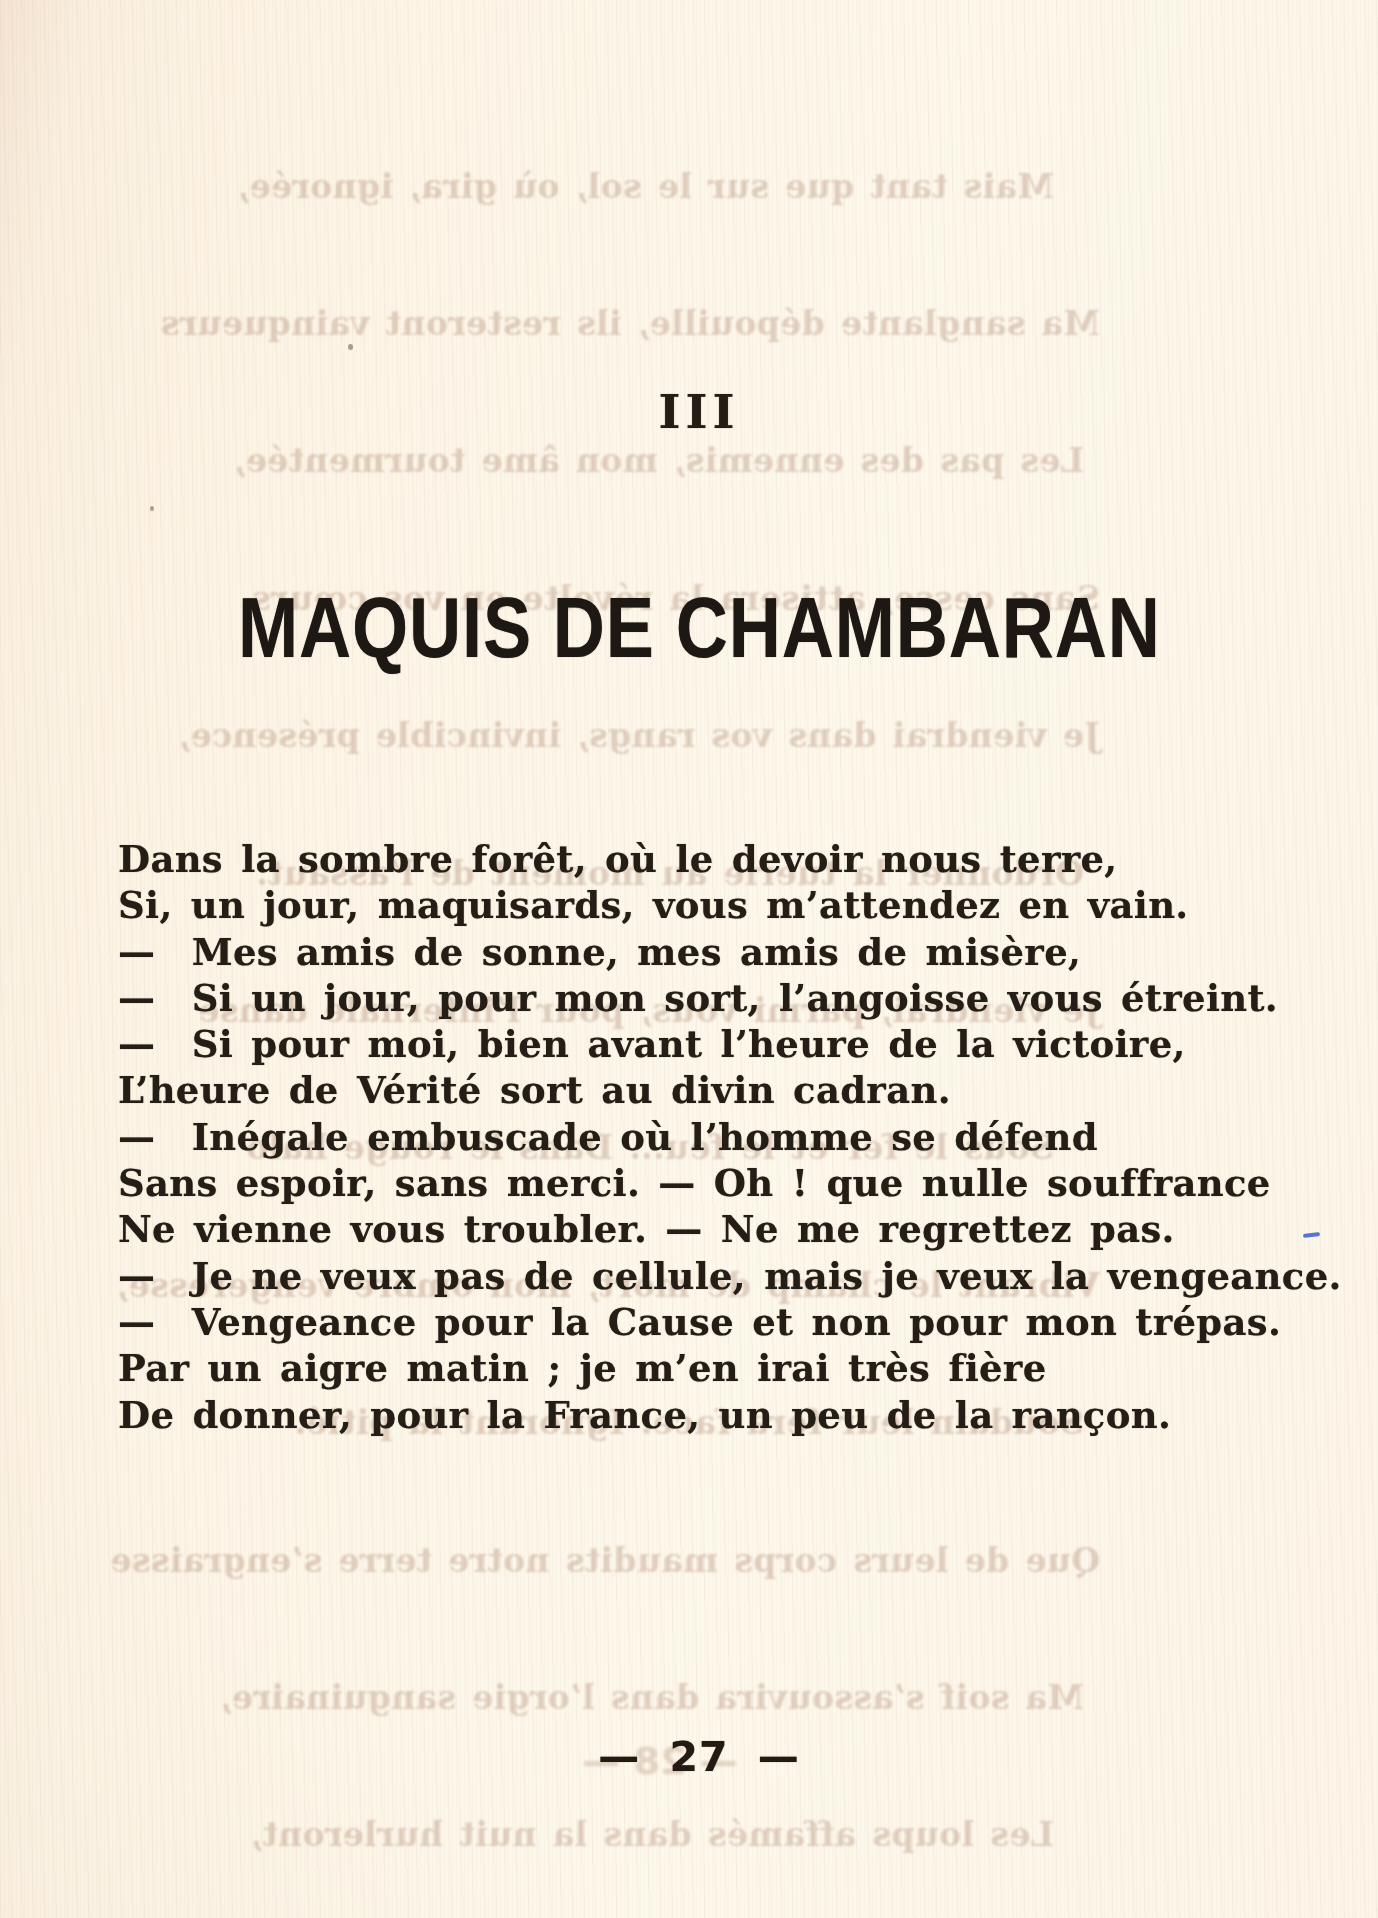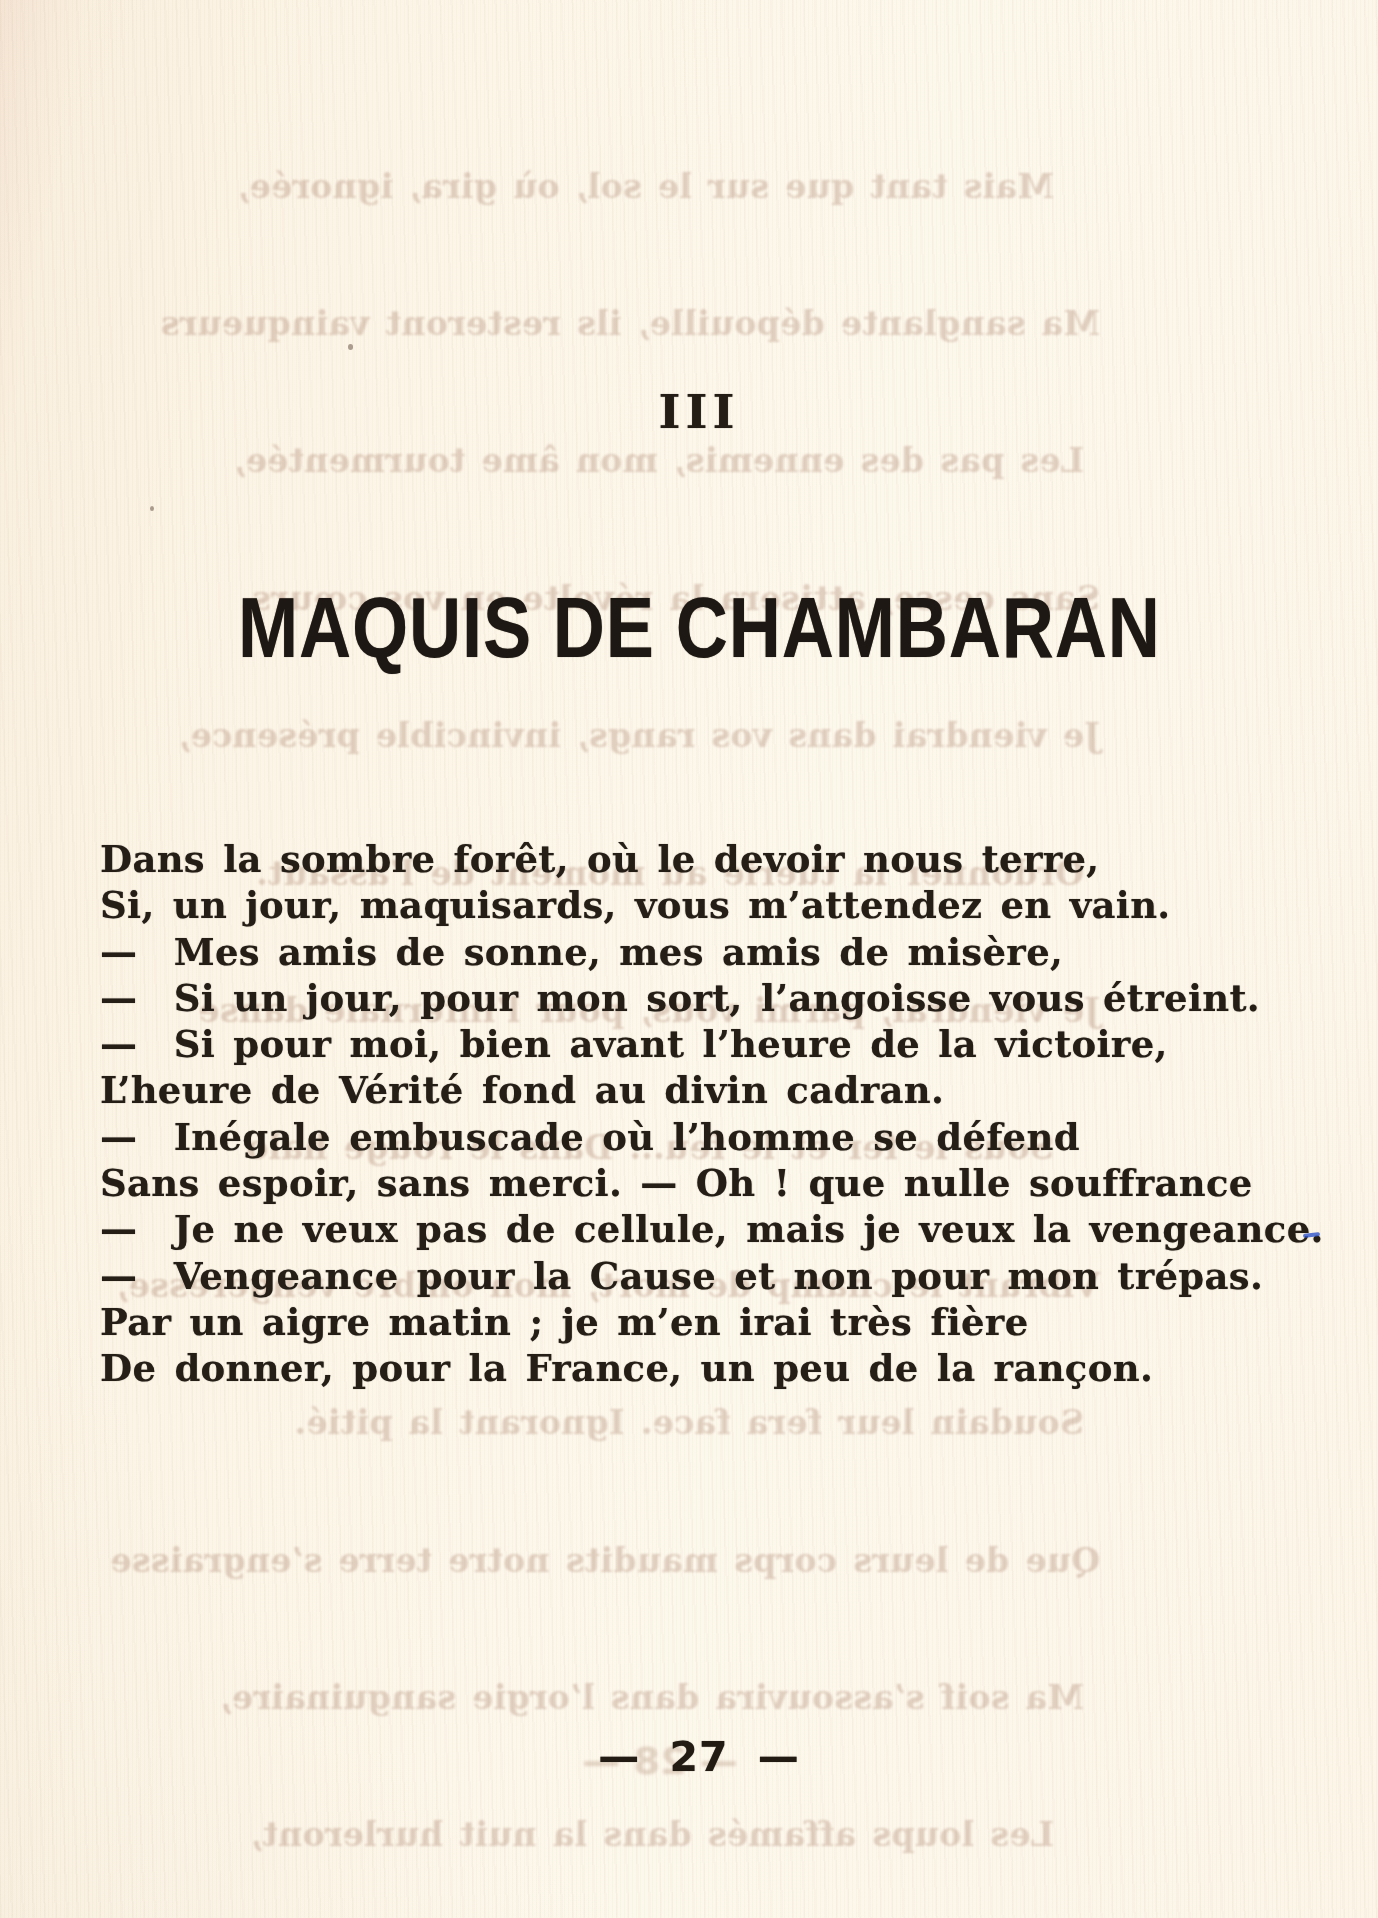--- a/index.html
+++ b/index.html
@@ -40,21 +40,21 @@
     text-shadow:0 0 1px rgba(30,22,12,0.6);
   }
   .title-inner{display:inline-block;transform:scaleX(0.84);transform-origin:50% 50%;}
 
   .poem{
     position:absolute;left:100px;top:836px;width:1185px;
     font-weight:bold;font-size:37px;line-height:46.3px;color:#241e17;
     letter-spacing:0.3px;word-spacing:5px;
     text-shadow:0 0 1px rgba(35,27,18,0.55);
   }
-  .pline{white-space:pre;}
+  .pline{white-space:pre;margin-left:18px;}
   .prow{display:flex;}
   .overflow{margin-left:auto;white-space:pre;}
 
   .pagenum-ghost{
     position:absolute;left:0;top:1739px;width:1320px;text-align:center;
     transform:scaleX(-1);filter:blur(1.4px);
     color:rgba(158,114,88,0.28);
     font-family:"DejaVu Sans", sans-serif;font-weight:bold;font-size:38px;
   }
   .pagenum{
@@ -102,23 +102,24 @@
   <div class="section-num">III</div>
 
   <h1 class="title"><span class="title-inner">MAQUIS DE CHAMBARAN</span></h1>
 
   <div class="poem">
     <div class="pline">Dans la sombre forêt, où le devoir nous terre,</div>
     <div class="pline">Si, un jour, maquisards, vous m’attendez en vain.</div>
     <div class="pline">—  Mes amis de sonne, mes amis de misère,</div>
     <div class="pline">—  Si un jour, pour mon sort, l’angoisse vous étreint.</div>
     <div class="pline">—  Si pour moi, bien avant l’heure de la victoire,</div>
-    <div class="pline">L’heure de Vérité fond au divin cadran.</div>
+    <div class="pline">L’heure de Vérité sort au divin cadran.</div>
     <div class="pline">—  Inégale embuscade où l’homme se défend</div>
     <div class="pline">Sans espoir, sans merci. — Oh ! que nulle souffrance</div>
+    <div class="pline">Ne vienne vous troubler. — Ne me regrettez pas.</div>
     <div class="pline">—  Je ne veux pas de cellule, mais je veux la vengeance.</div>
     <div class="pline">—  Vengeance pour la Cause et non pour mon trépas.</div>
     <div class="pline">Par un aigre matin ; je m’en irai très fière</div>
     <div class="pline">De donner, pour la France, un peu de la rançon.</div>
   </div>
 
   <div class="pagenum-ghost">— 28 —</div>
   <div class="pagenum">— 27 —</div>
 
   <div class="pen-mark"></div>

